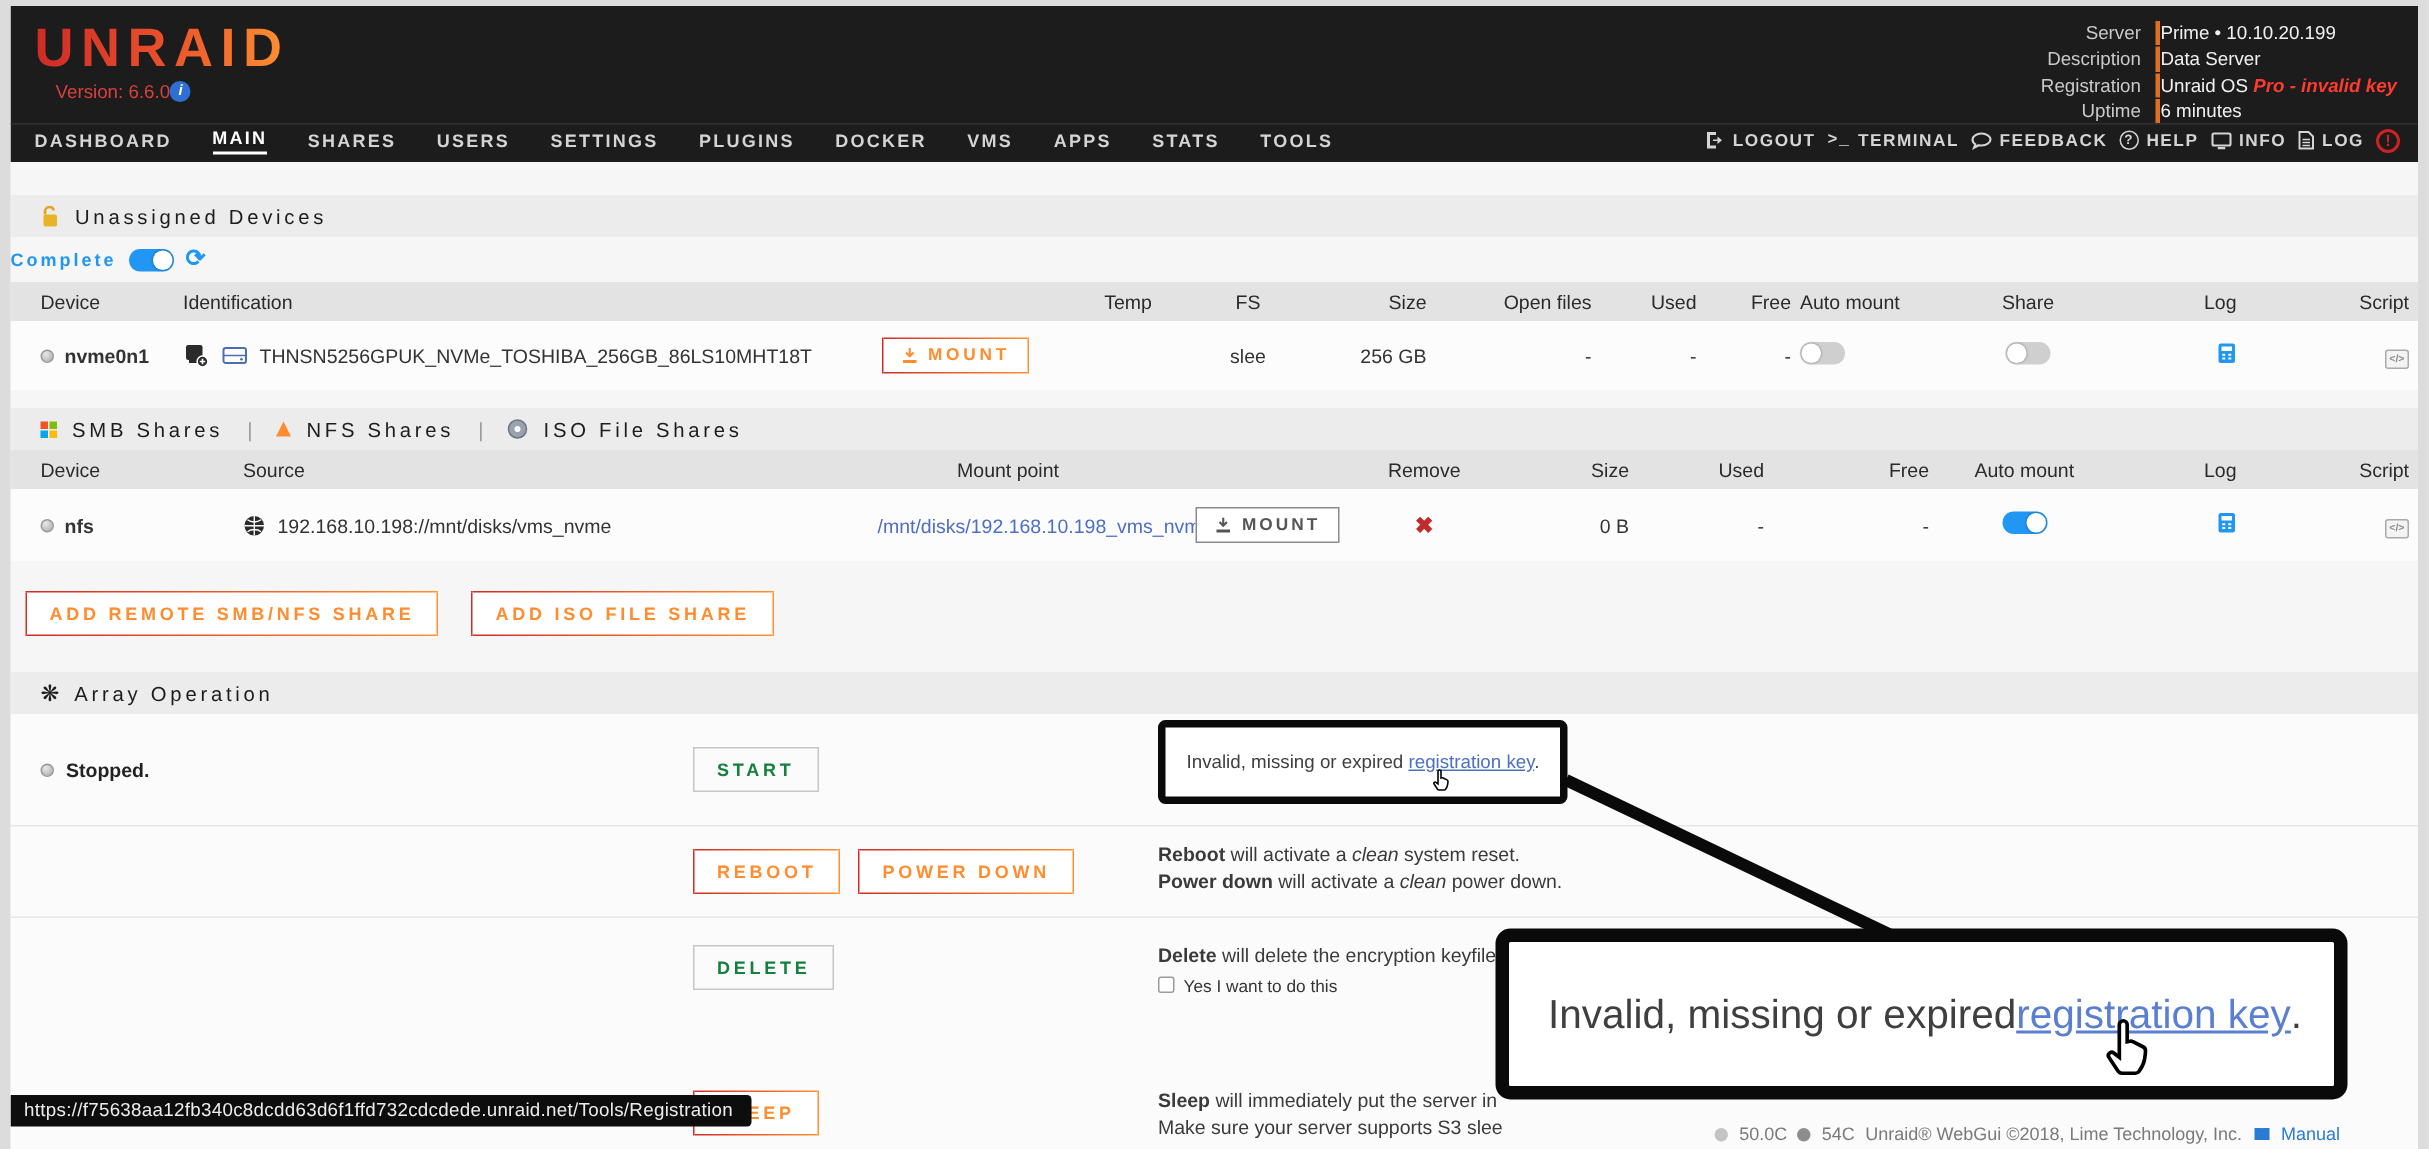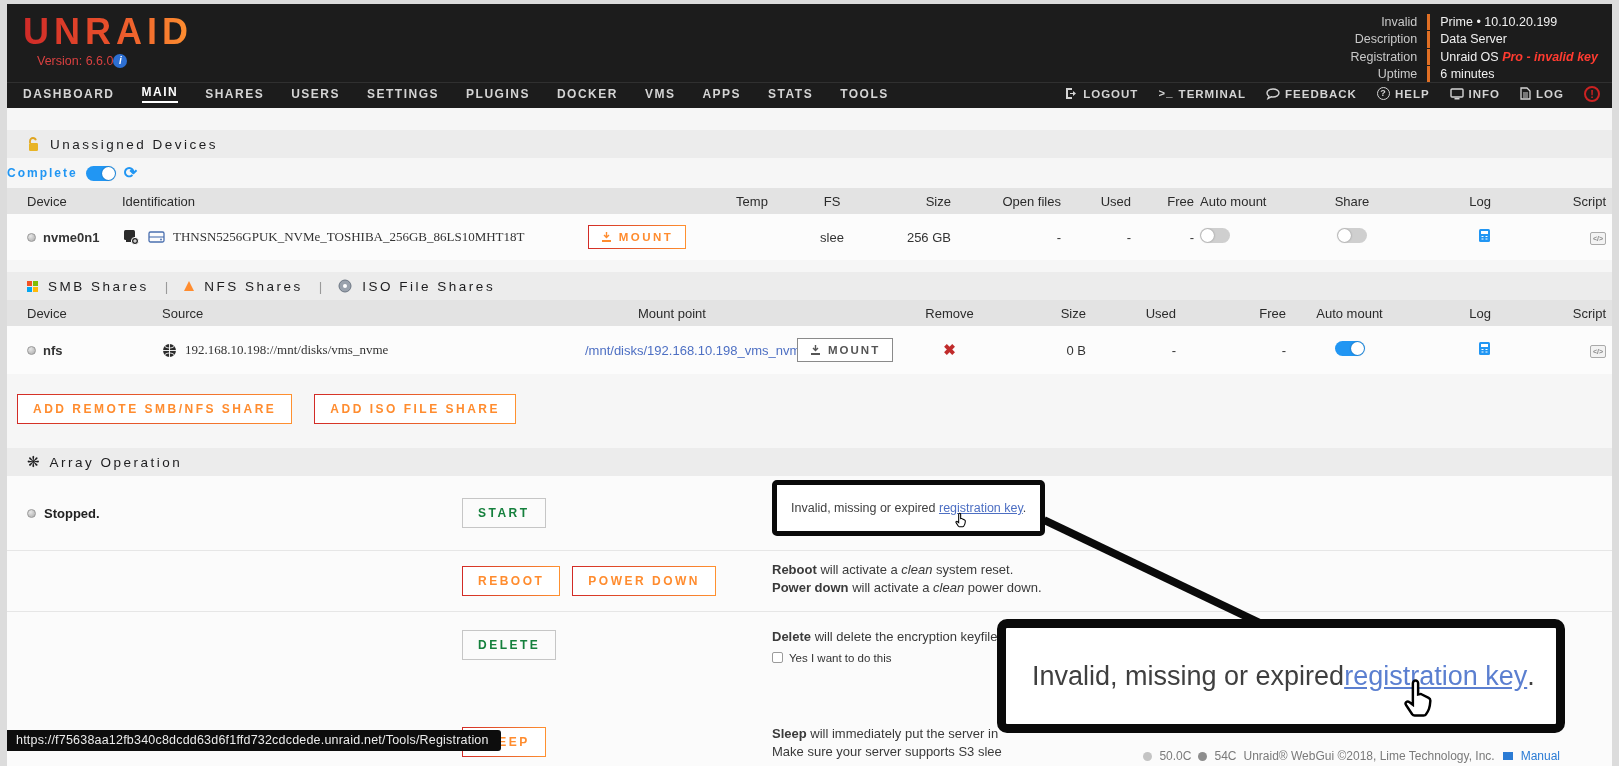--- a/index.html
+++ b/index.html
@@ -11,28 +11,28 @@
   
   .topbar { background:#1c1c1c; height:78px; display:flex; justify-content:space-between; padding:8px 14px 0 16px; }
   .logo { font-size:36px; font-weight:bold; letter-spacing:5px;
           background:linear-gradient(90deg,#cf2a28,#e8502b,#ff9130);
           -webkit-background-clip:text; background-clip:text; color:transparent; line-height:40px;}
   .version { color:#d84040; font-size:12.5px; margin:2px 0 0 14px; display:flex; align-items:center; gap:0;}
   .info-badge { display:inline-block; width:14px; height:14px; border-radius:50%; background:#2d6fd2; color:#fff;
                 font-size:10px; font-weight:bold; text-align:center; line-height:14px; font-style:italic;}
   .server-info { display:grid; grid-template-columns:auto auto; column-gap:10px; row-gap:1px; margin-top:2px; font-size:12.5px; }
   .si-label { color:#c9c9c9; text-align:right; line-height:16px;}
-  .si-value { color:#f0f0f0; border-left:3px solid #e06f24; padding-left:10px; line-height:16px;}
+  .si-value { color:#f0f0f0; border-left:3px solid #e06f24; line-height:16px;}
   .invalid-key { color:#ff3b30; font-style:italic; font-weight:bold; }
 
   
   .navbar { background:#1c1c1c; height:26px; display:flex; justify-content:space-between; align-items:center;
             padding:0 12px 4px 16px; border-top:1px solid #303030;}
   .nav-left, .nav-right { display:flex; align-items:center; }
-  .nav-left { gap:27px; } .nav-right { gap:20px; }
+  .nav-left { gap:27px; } .nav-right { gap:8px; }
   .nav-item { color:#d4d4d4; font-size:12px; font-weight:bold; letter-spacing:1.5px; cursor:pointer; }
   .nav-item.active { color:#fff; border-bottom:2px solid #fff; padding-bottom:2px; }
   .nav-util { color:#d4d4d4; font-size:11.5px; font-weight:bold; letter-spacing:1px; display:flex; align-items:center; gap:5px; cursor:pointer;}
   .nav-util svg { display:block; }
   .help-circ { display:inline-block; width:13px; height:13px; border:1.4px solid #d4d4d4; border-radius:50%;
                font-size:9px; line-height:11px; text-align:center; font-weight:bold;}
   .alert-circ { width:16px; height:16px; border:2px solid #c22; border-radius:50%; color:#c22; font-weight:bold;
                 font-size:11px; text-align:center; line-height:13px; }
   .term-glyph { font-family:"Liberation Mono", monospace; font-size:11px; font-weight:bold; }
 
@@ -53,21 +53,21 @@
   .toggle.on { background:#2196f3; } .toggle.on::after { left:16px; }
 
   .grid1 { display:grid; grid-template-columns:95px 445px 140px 90px 70px 90px 110px 70px 63px 97px 110px 90px 1fr; padding-left:20px; align-items:center;}
   .grid2 { display:grid; grid-template-columns:135px 385px 250px 95px 115px 85px 90px 110px 115px 90px 1fr; padding-left:20px; align-items:center;}
   .thead { background:#e3e3e3; height:26px; font-size:13px; color:#2b2b2b; }
   .trow { background:#fcfcfc; font-size:13px; color:#333; }
   .trow1 { height:46px; } .trow2 { height:48px; }
   .tr { text-align:right; padding-right:6px;} .tc { text-align:center; }
   .cell-dev { display:flex; align-items:center; gap:7px;font-weight:bold; }
   .dot { width:9px; height:9px; border-radius:50%; background:radial-gradient(circle at 35% 30%, #e8e8e8, #a9a9a9); border:1px solid #999; display:inline-block;}
-  .ident { display:flex; align-items:center; gap:8px;font-family:Liberation Serif, serif; }
+  .ident { display:flex; align-items:center; gap:8px; }
   .link { color:#4d6fc3; text-decoration:none; cursor:pointer; }
 
   .btn { display:inline-flex; align-items:center; justify-content:center; gap:7px; background:#fff;
          font-size:12px; font-weight:bold; letter-spacing:2.5px; color:#ff8c2f; padding:7px 15px;
          border:1px solid; border-image:linear-gradient(90deg,#d22b26,#ff9130) 1; cursor:pointer; }
   .btn.gray { color:#555; border:1px solid #8a8a8a; border-image:none; letter-spacing:2px;}
   .btn.disabled { color:#15803d; border:1px solid #c6c6c6; border-image:none; cursor:default; background:#fbfbfb;}
   .btn-mount-sm { padding:5px 12px; font-size:11.5px; }
   .redx { color:#c02b2b; font-size:15px; font-weight:bold; }
 
@@ -116,21 +116,21 @@
 
   <header class="topbar">
     <div>
       <div class="logo">UNRAID</div>
       <div class="version">
         <span>Version: 6.6.0</span>
         <span class="info-badge">i</span>
       </div>
     </div>
     <div class="server-info">
-      <span class="si-label">Invalid</span>
+      <span class="si-label">Server</span>
       <span class="si-value">Prime • 10.10.20.199</span>
       <span class="si-label">Description</span>
       <span class="si-value">Data Server</span>
       <span class="si-label">Registration</span>
       <span class="si-value"><span>Unraid OS </span><span class="invalid-key">Pro - invalid key</span></span>
       <span class="si-label">Uptime</span>
       <span class="si-value">6 minutes</span>
     </div>
   </header>
 

